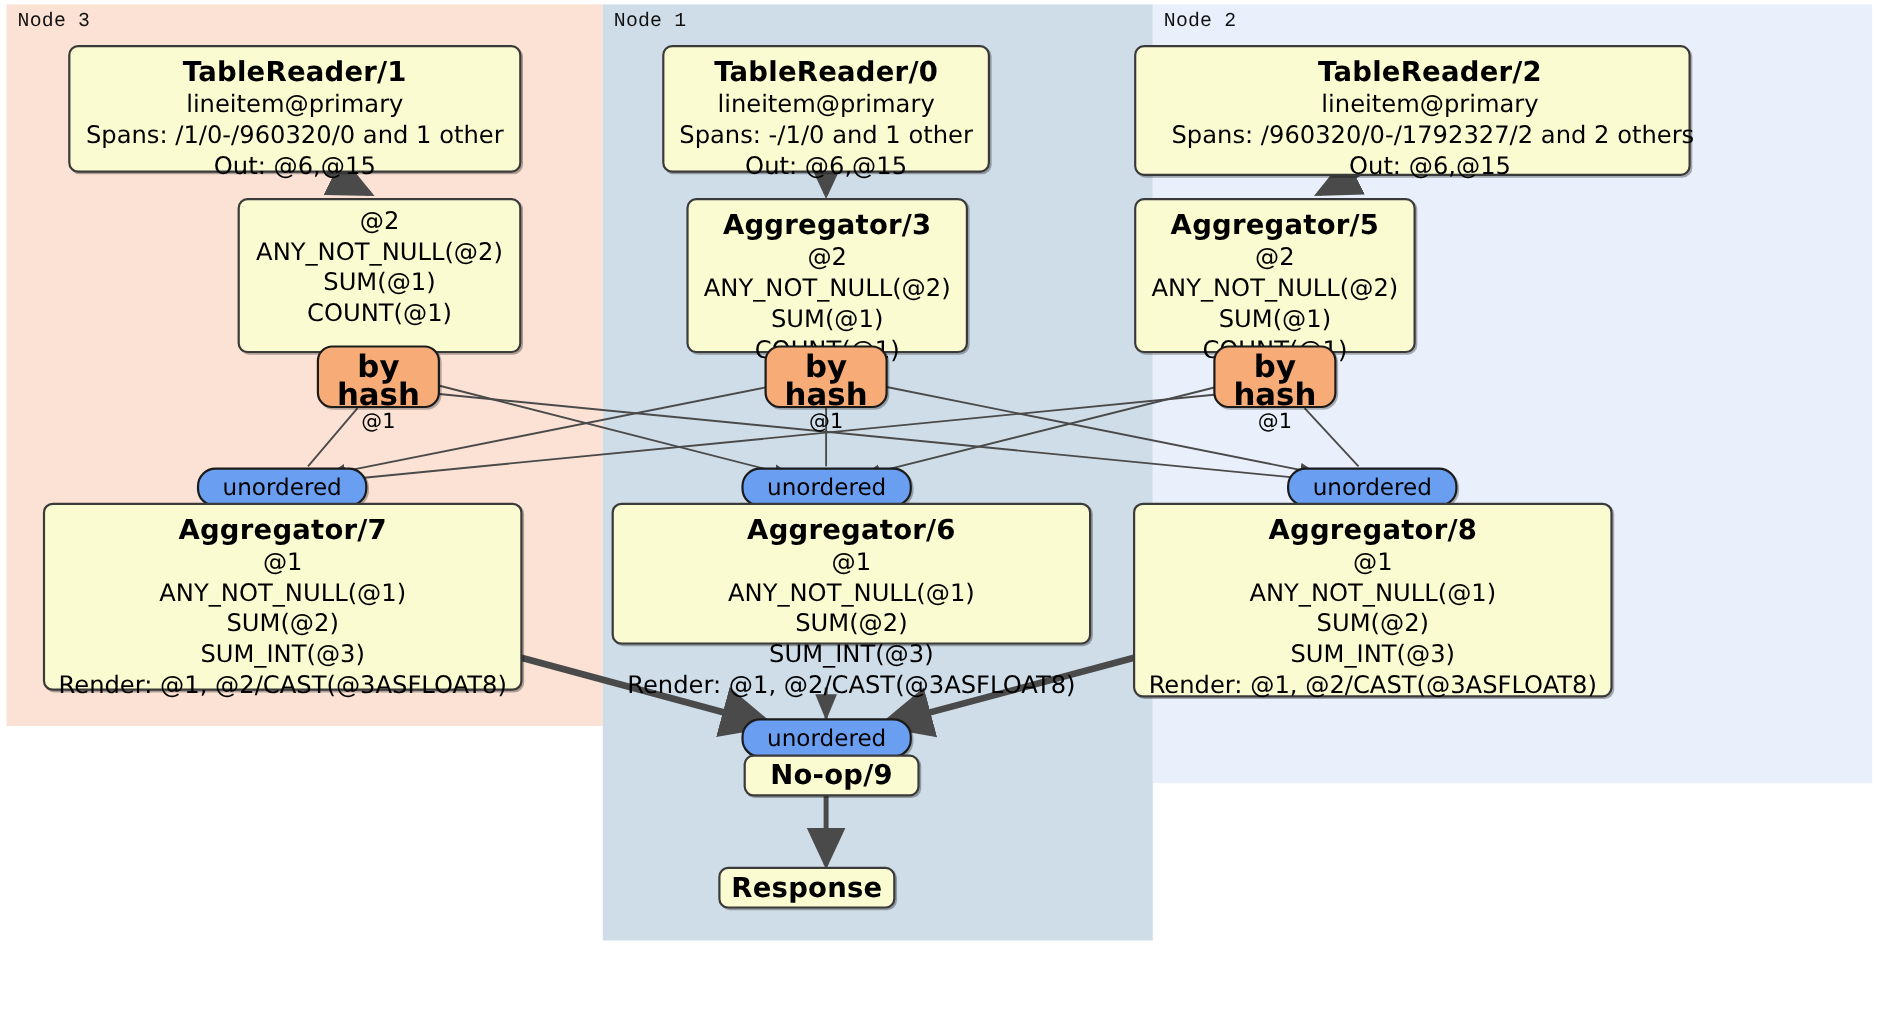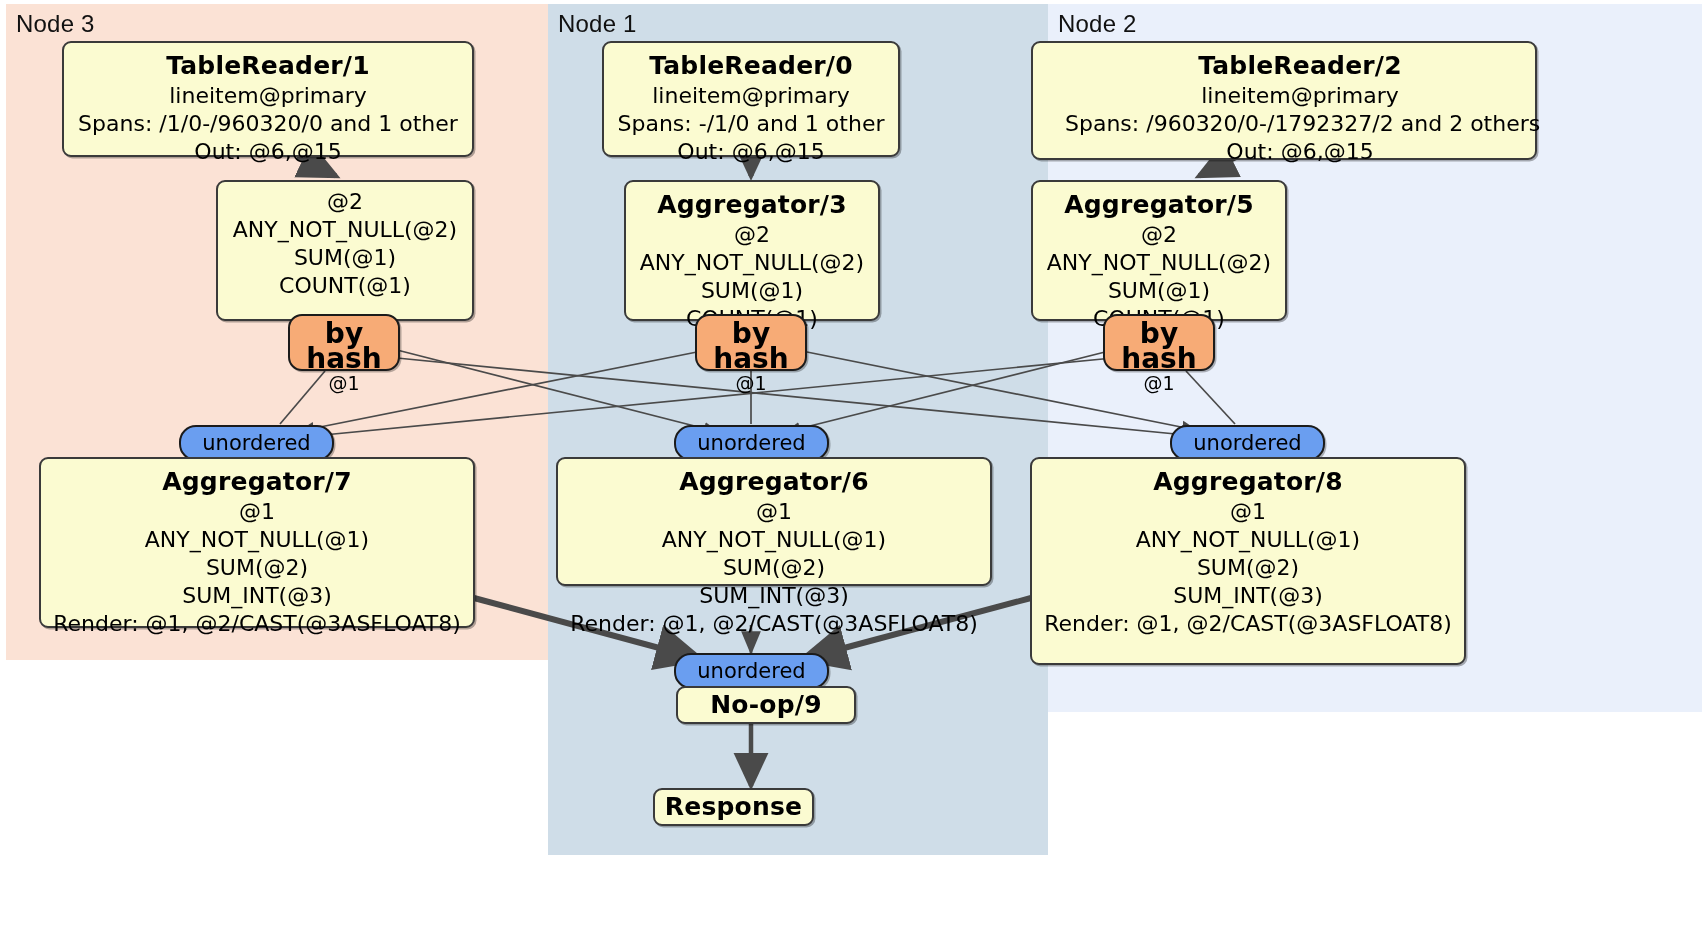--- a/index.html
+++ b/index.html
@@ -6,22 +6,22 @@
   body{
     width:1708px;height:940px;position:relative;overflow:hidden;
     font-family:"DejaVu Sans","Liberation Sans",sans-serif;
   }
   #canvas{position:absolute;left:0;top:0;width:1708px;height:940px;}
 
   
   .region{position:absolute;box-sizing:border-box;}
   .region .region-label{
     position:absolute;left:10px;top:6px;
-    font-size:24px;color:#111;letter-spacing:0.2px;
-    font-family:Liberation Sans, sans-serif;
+    font-size:18px;color:#111;letter-spacing:0.2px;
+    font-family:Liberation Mono, monospace;
   }
   #region-node3{left:6px;  top:4px;  width:542px; height:656px; background:#fbe2d5;}
   #region-node1{left:548px;top:4px;  width:500px; height:851px; background:#cfdde8;}
   #region-node2{left:1048px;top:4px; width:654px; height:708px; background:#eaf0fb;}
 
   
   #edges{position:absolute;left:0;top:0;width:1708px;height:940px;pointer-events:none;}
 
   
   .proc{
@@ -183,34 +183,34 @@
 
   <div class="proc" style="left:556px;top:457px;width:436px;height:129px;">
     <div class="title">Aggregator/6</div>
     <div class="line">@1</div>
     <div class="line">ANY_NOT_NULL(@1)</div>
     <div class="line">SUM(@2)</div>
     <div class="line">SUM_INT(@3)</div>
     <div class="line">Render: @1, @2/CAST(@3ASFLOAT8)</div>
   </div>
 
-  <div class="proc" style="left:1030px;top:457px;width:436px;height:208px;">
+  <div class="proc" style="left:1030px;top:457px;width:436px;height:177px;">
     <div class="title">Aggregator/8</div>
     <div class="line">@1</div>
     <div class="line">ANY_NOT_NULL(@1)</div>
     <div class="line">SUM(@2)</div>
     <div class="line">SUM_INT(@3)</div>
     <div class="line">Render: @1, @2/CAST(@3ASFLOAT8)</div>
   </div>
 
   <div class="pill unord" style="left:674px;top:653px;width:155px;height:36px;">
     <span class="t">unordered</span>
   </div>
 
-  <div class="proc small" style="left:676px;top:686px;width:180px;height:38px;">
+  <div class="proc small" style="left:676px;top:686px;width:160px;height:38px;">
     <span class="title">No-op/9</span>
   </div>
 
   <div class="proc small" style="left:653px;top:788px;width:161px;height:38px;">
     <span class="title">Response</span>
   </div>
 
 </div>
 
 </body></html>

